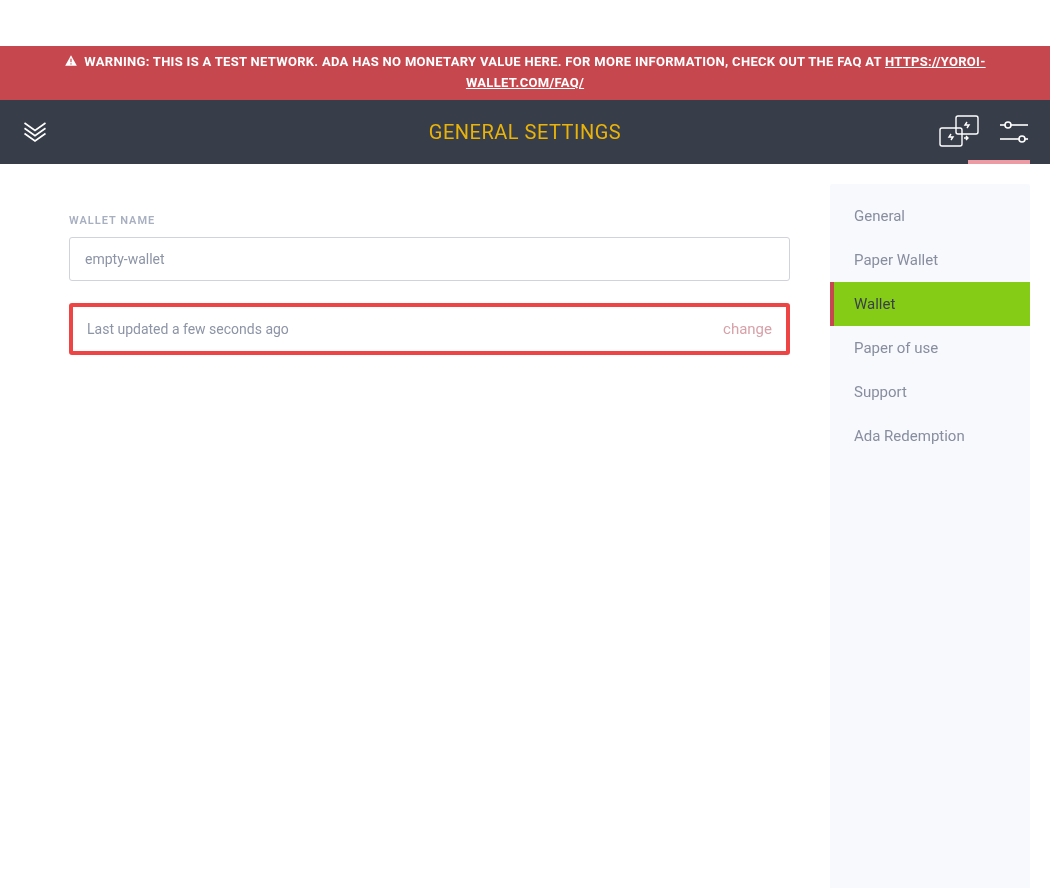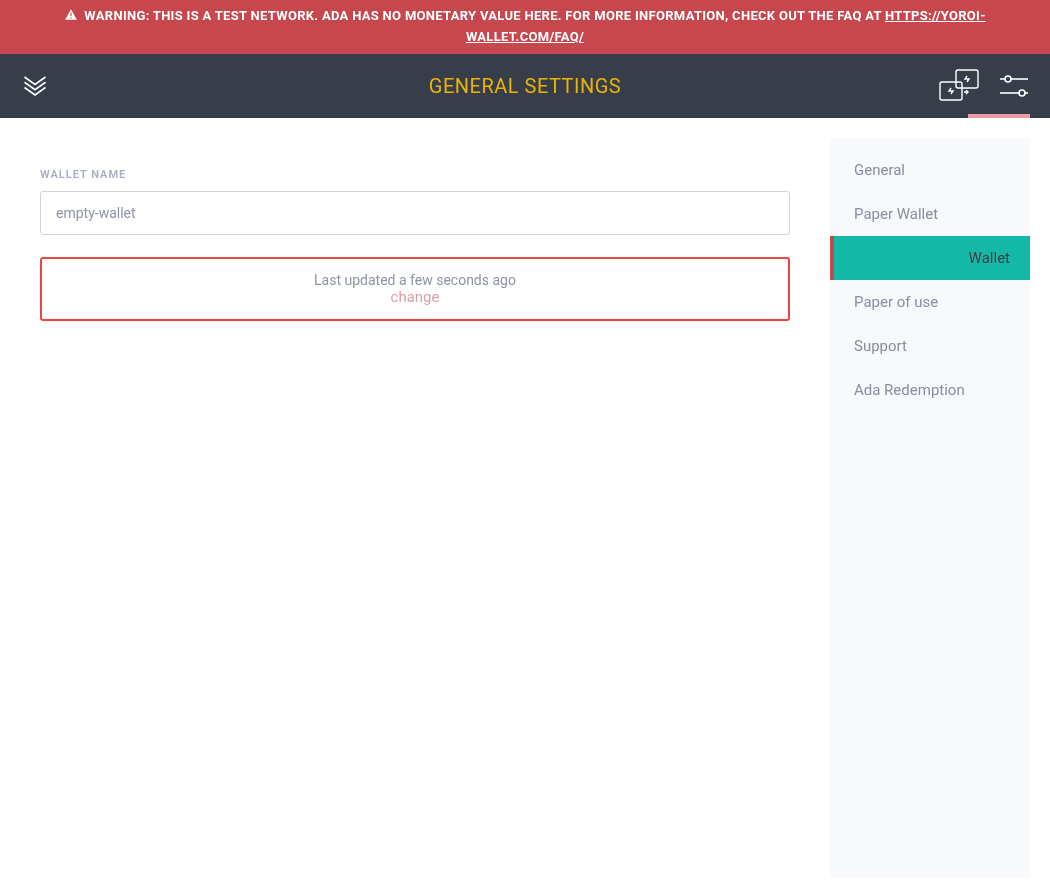--- a/index.html
+++ b/index.html
@@ -14,20 +14,21 @@
     
     .warning-banner {
       background: #c6474e;
       color: #ffffff;
       padding: 6px 20px;
       font-size: 13px;
       font-weight: 700;
       text-align: center;
       line-height: 1.6;
       letter-spacing: 0.3px;
+      margin-top: 46px;
     }
     .warning-banner .warn-icon {
       display: inline-block;
       vertical-align: -2px;
       margin-right: 6px;
     }
     .warning-banner a {
       color: #ffffff;
       text-decoration: underline;
       font-weight: 700;
@@ -99,31 +100,30 @@
     .text-input {
       width: 100%;
       border: 1px solid #d0d3dc;
       border-radius: 3px;
       padding: 13px 15px;
       font-size: 14px;
       color: #8c94a6;
       background: #ffffff;
       font-family: inherit;
     }
-    .field-group { margin-bottom: 22px; }
+    .field-group { margin-bottom: 22px; margin-left: 29px; }
 
     .password-row {
-      border: 2px solid #ef4444;
+      border: 4px solid #ef4444;
       border-radius: 3px;
       padding: 13px 14px;
       display: flex;
       justify-content: space-between;
       align-items: center;
       font-size: 14px;
-      flex-direction: column;
     }
     .password-status { color: #8c94a6; }
     .password-change {
       color: #d8a1a8;
       cursor: pointer;
       font-size: 15px;
     }
 
     
     .sidebar {
@@ -135,24 +135,23 @@
       min-height: 740px;
     }
     .sidebar-item {
       padding: 13px 20px;
       font-size: 15px;
       color: #888ea0;
       cursor: pointer;
       border-left: 4px solid transparent;
     }
     .sidebar-item.active {
-      background: #14b8a6;
+      background: #84cc16;
       color: #3b3f4a;
       border-left: 4px solid #c6474e;
-      text-align: right;
     }
 
     svg { display: block; }
   </style>
 </head>
 <body>
 
 <div class="warning-banner">
   <span class="warn-icon">
     <svg width="14" height="14" viewBox="0 0 24 24" fill="none">

